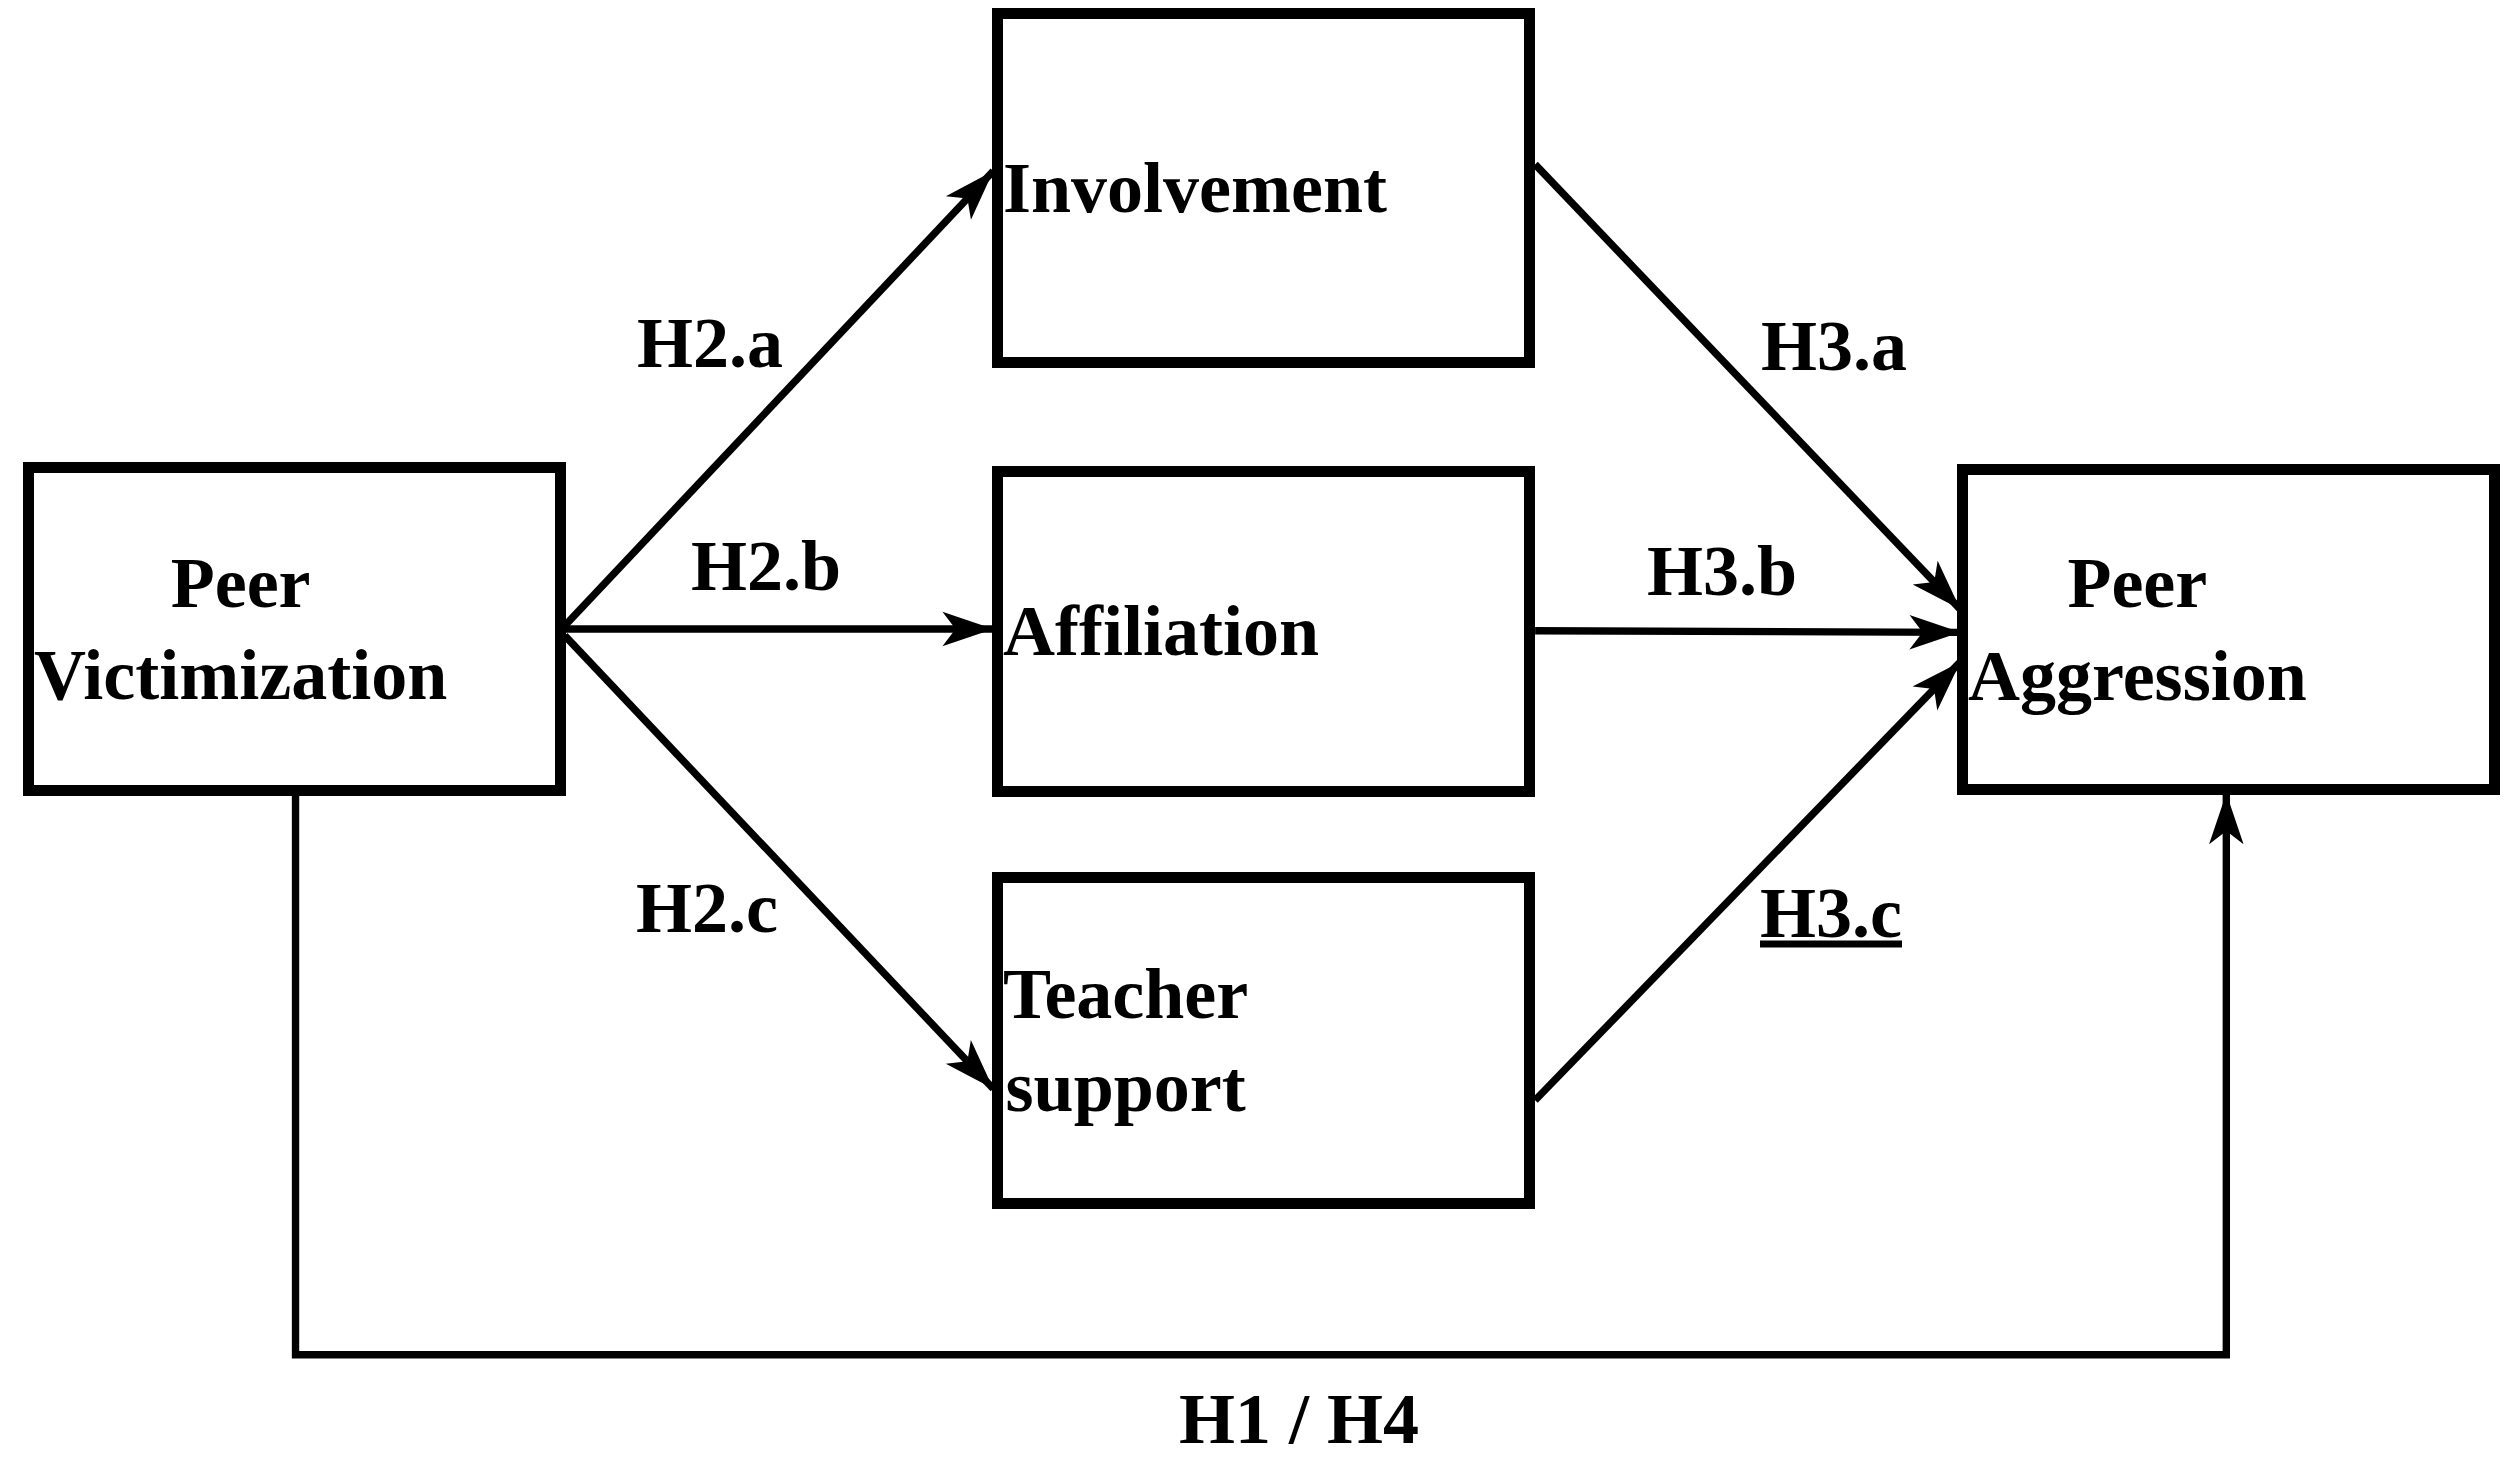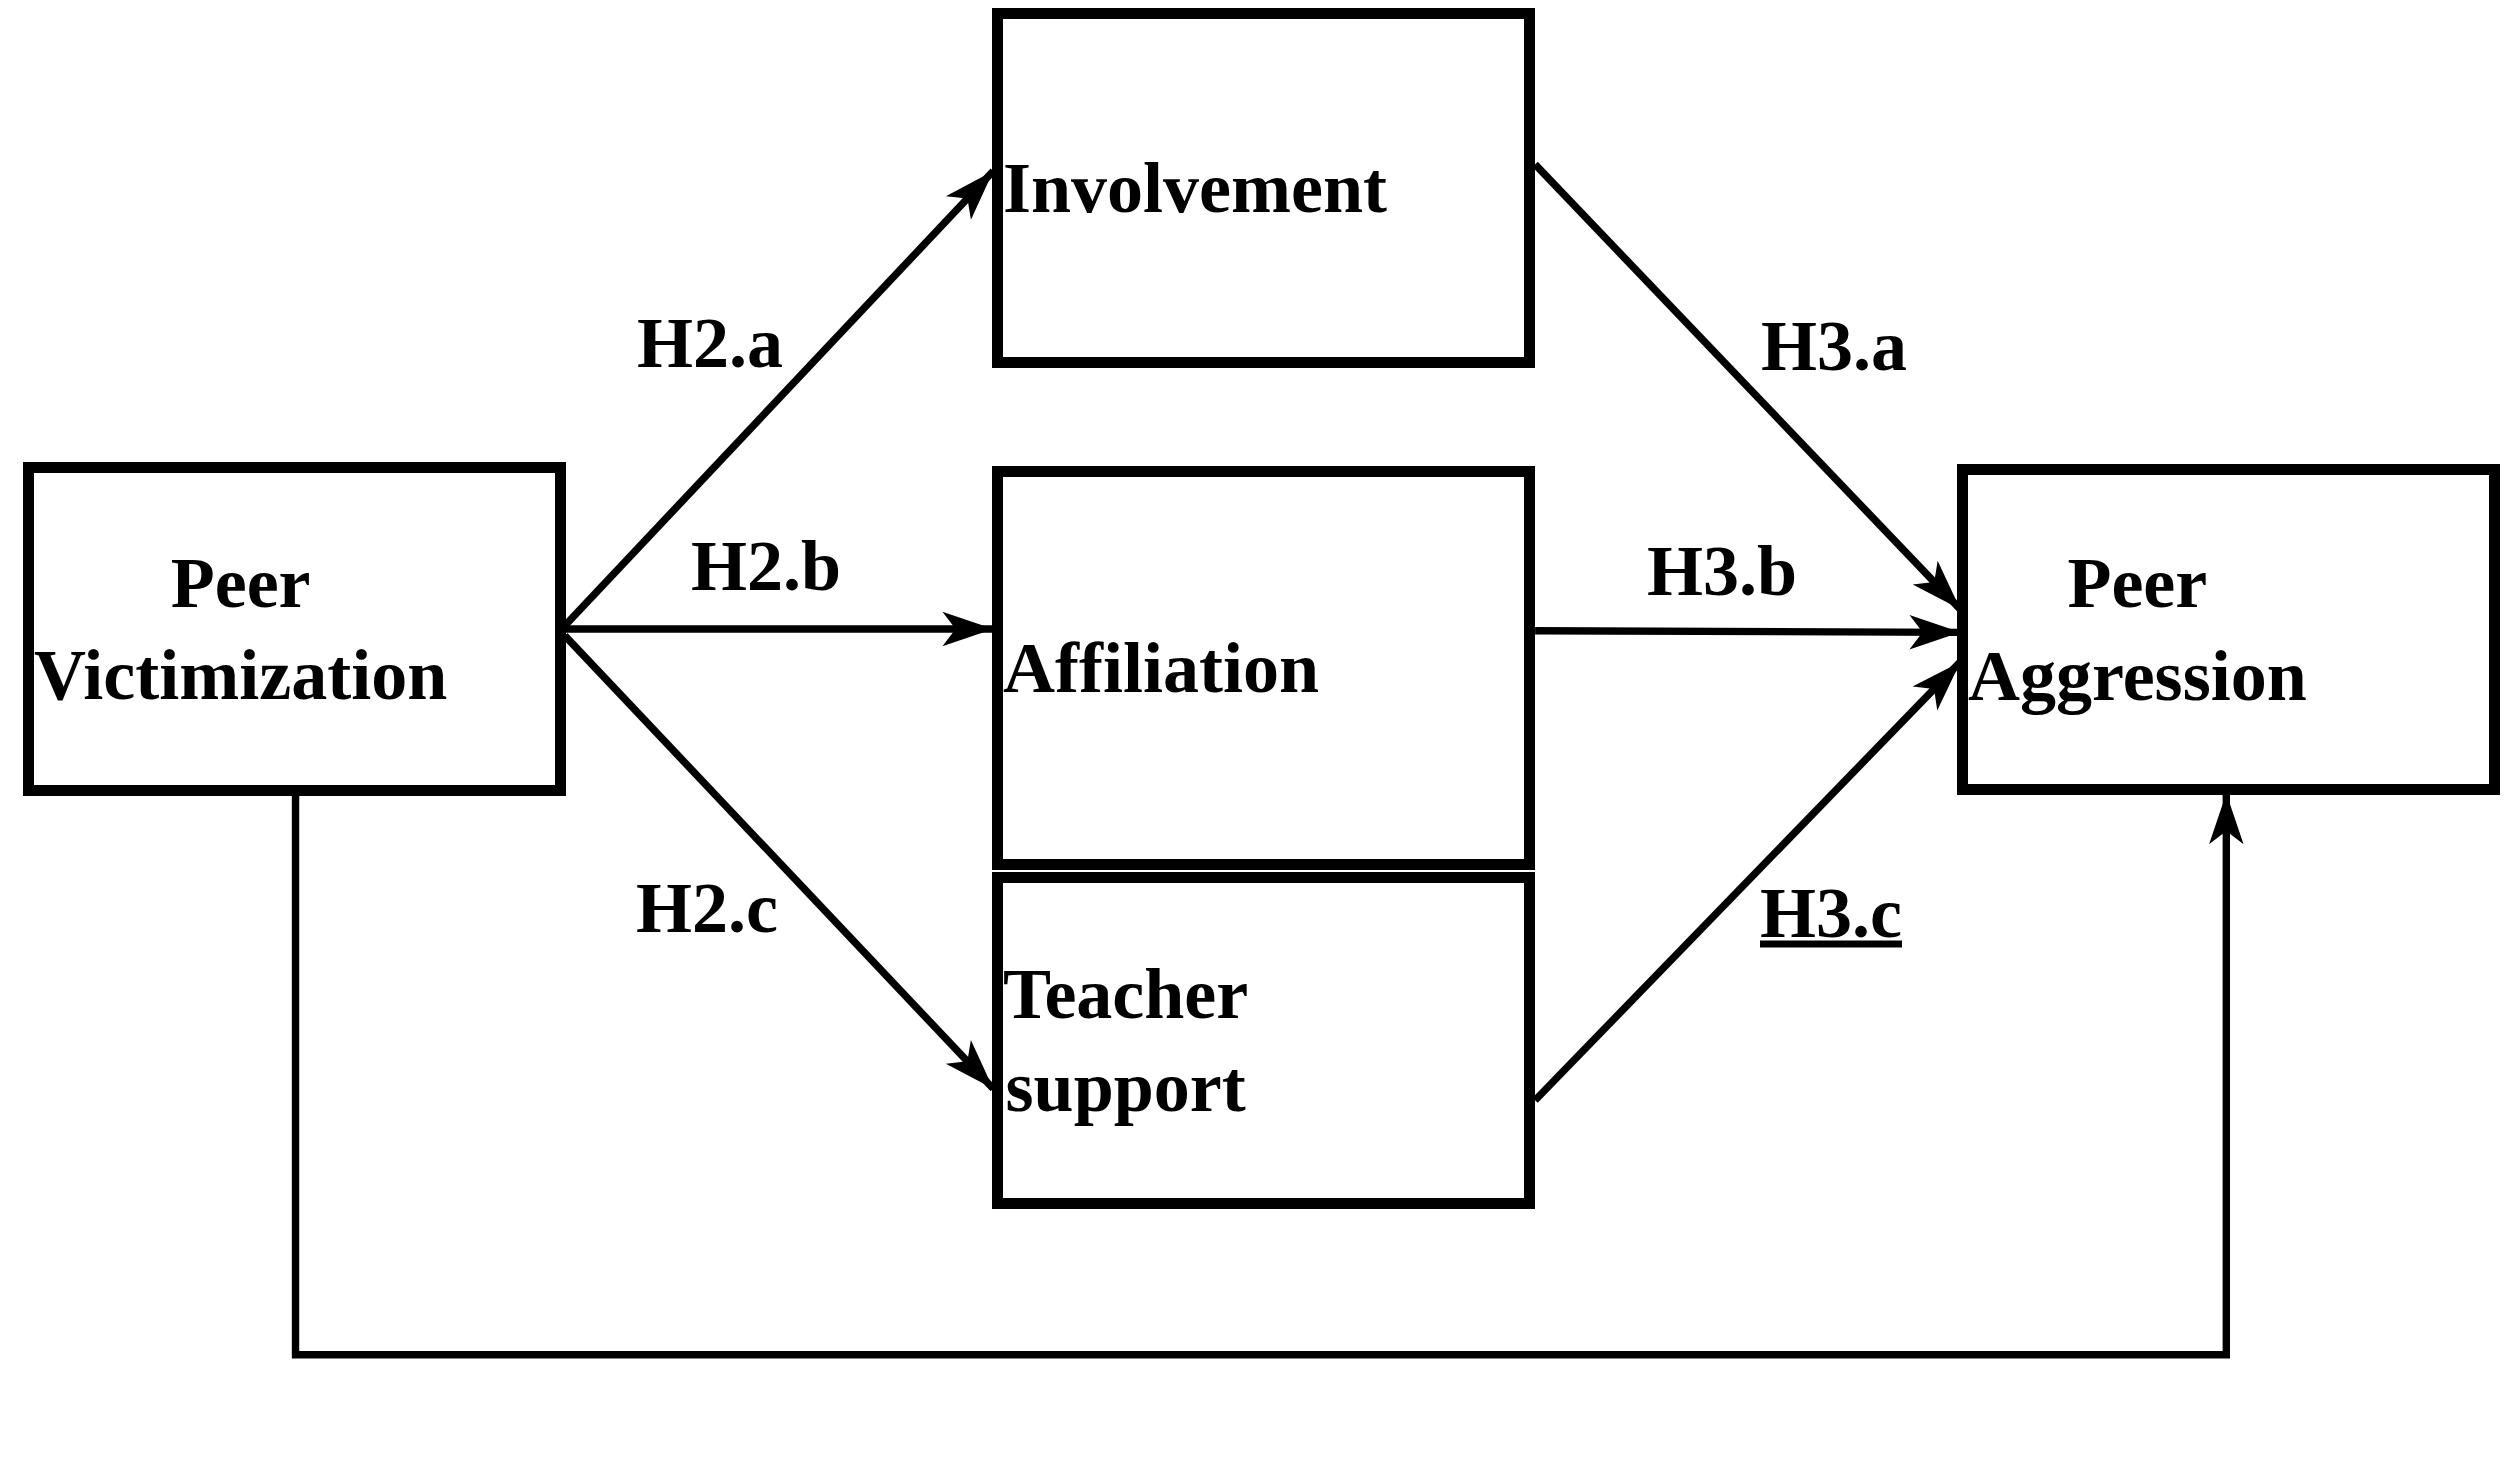--- a/index.html
+++ b/index.html
@@ -33,21 +33,21 @@
   }
   .elabel {
     position: absolute;
     transform: translate(-50%, -50%);
     font-weight: 700;
     font-size: 72px;
     white-space: nowrap;
   }
   #n-pv  { left: 23px;   top: 462px;  width: 543px; height: 334px; }
   #n-inv { left: 992px; top: 8.2px;   width: 543px; height: 360px; }
-  #n-aff { left: 992px; top: 466px;  width: 543px; height: 404px; }
+  #n-aff { left: 992px; top: 466px;  width: 543px; height: 331px; }
   #n-ts  { left: 992px; top: 872px; width: 543px; height: 337px; }
   #n-pa  { left: 1957px; top: 464px;  width: 543px; height: 331px; }
   #l-h2a  { left: 694px;  top: 343px; margin-left: 16px;  }
   #l-h2b  { left: 766px;  top: 566px;  }
   #l-h2c  { left: 695px;  top: 908px; margin-left: 12px; }
   #l-h3a  { left: 1834px; top: 346px;  }
   #l-h3b  { left: 1722px; top: 571px; text-align: center;  }
   #l-h3c  { left: 1831px; top: 913px; text-decoration: underline; }
   #l-h1h4 { left: 1299px; top: 1419px; }
 </style>
@@ -93,15 +93,16 @@
     <span>Peer
 Aggression</span>
   </div>
 
   <div class="elabel" id="l-h2a">H2.a</div>
   <div class="elabel" id="l-h2b">H2.b</div>
   <div class="elabel" id="l-h2c">H2.c</div>
   <div class="elabel" id="l-h3a">H3.a</div>
   <div class="elabel" id="l-h3b">H3.b</div>
   <div class="elabel" id="l-h3c">H3.c</div>
+  <div class="elabel" id="l-h1h4">H1 / H4</div>
 
 </div>
 
 
 </body></html>

